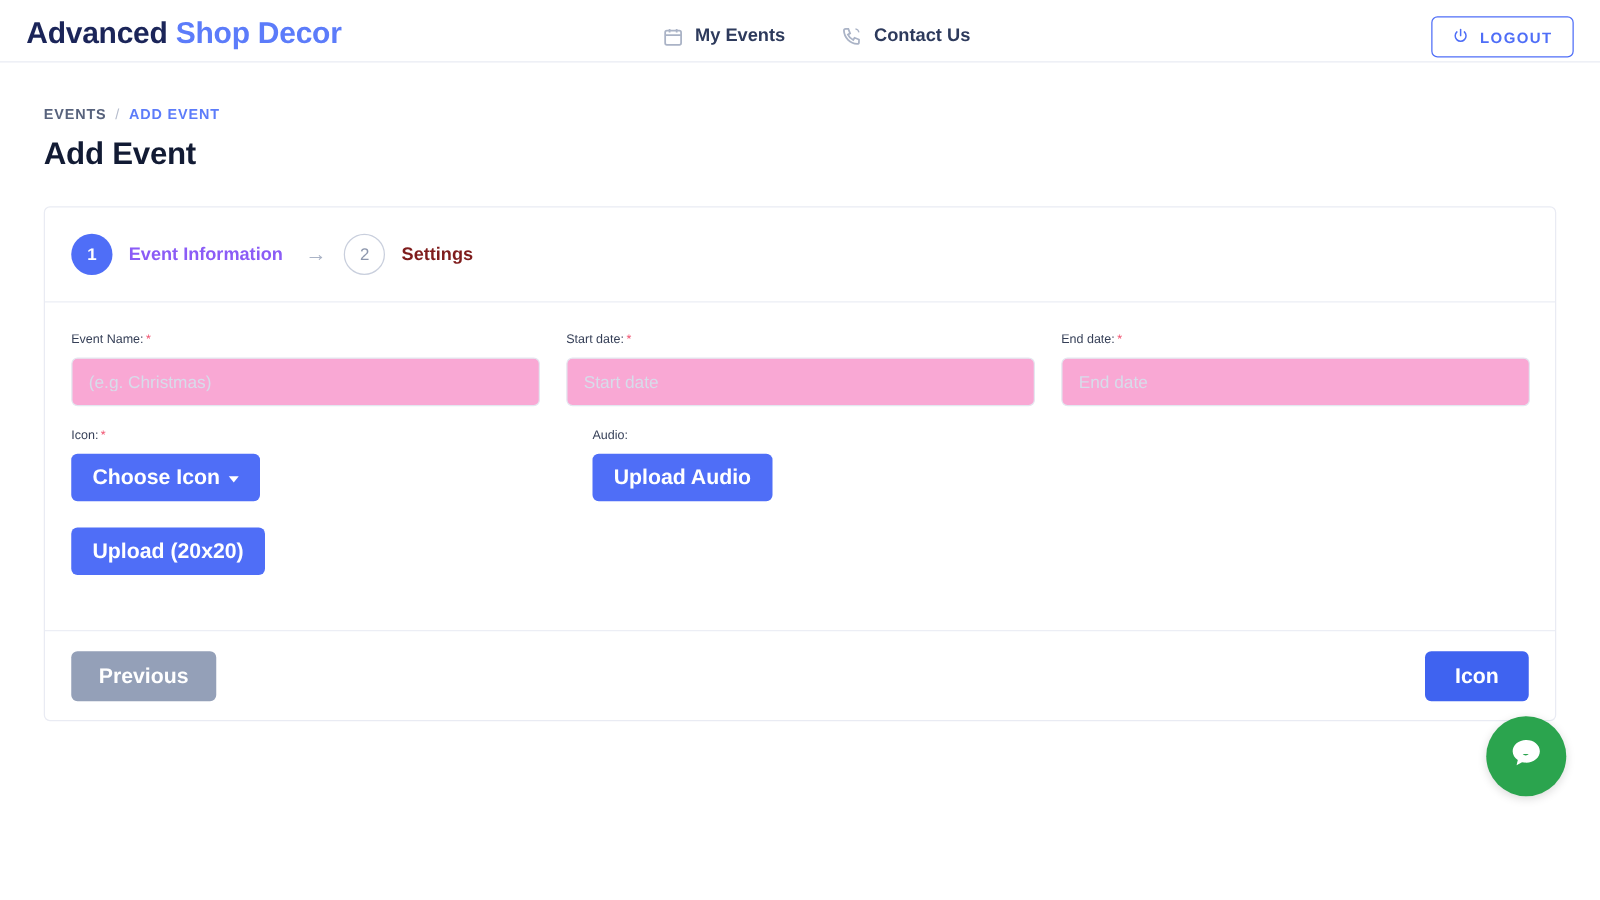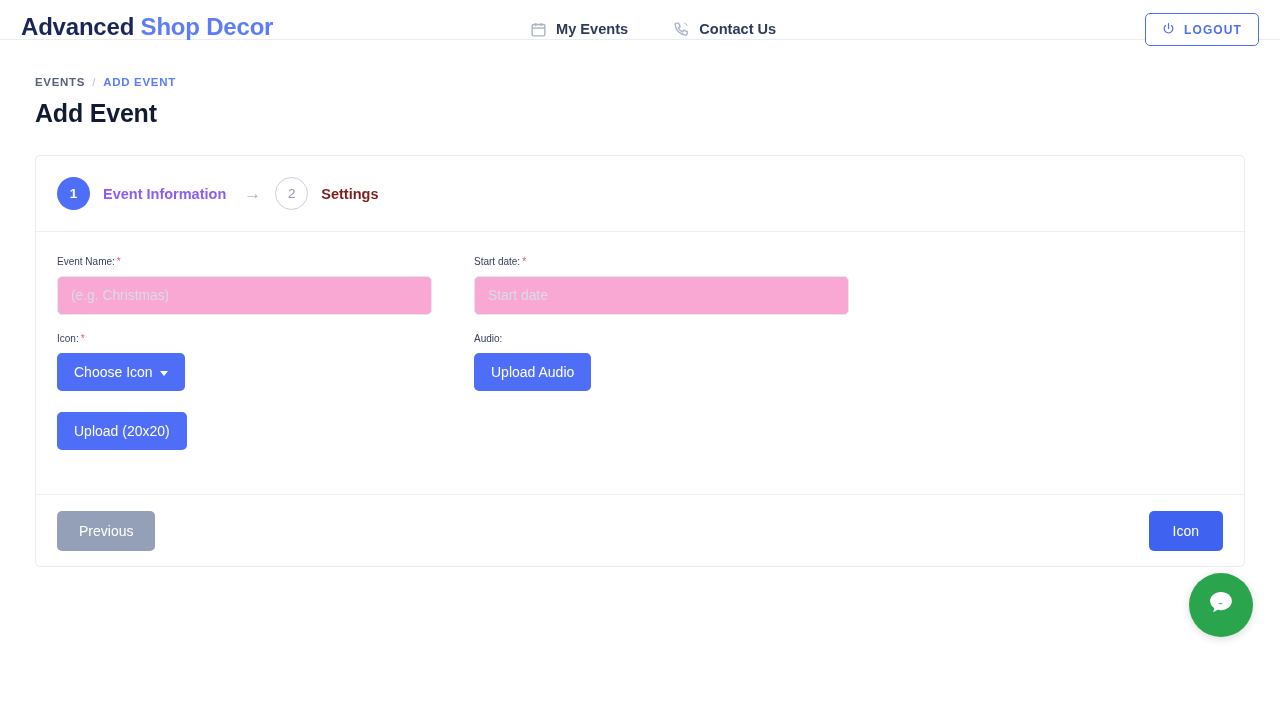--- a/index.html
+++ b/index.html
@@ -10,21 +10,21 @@
     width: 1280px;
     height: 720px;
     background: #ffffff;
     font-family: "Liberation Sans", sans-serif;
     overflow: hidden;
   }
 
   
   .site-header {
     position: relative;
-    height: 40px;
+    height: 50px;
     background: #ffffff;
     border-bottom: 1px solid #e9ecf3;
     display: flex;
     align-items: center;
   }
   .brand {
     position: absolute;
     left: 21px;
     top: 13px;
     font-size: 24px;
@@ -178,28 +178,29 @@
   }
   .text-input::placeholder { color: #d7dcea; }
 
   .row-2 { margin-top: 18px; }
 
   .btn {
     border: none;
     border-radius: 5px;
     cursor: pointer;
     font-family: "Liberation Sans", sans-serif;
-    font-size: 14px;
+    font-size: 17px;
     color: #ffffff;
     height: 38px;
     padding: 0 17px;
     display: inline-flex;
     align-items: center;
     justify-content: center;
     gap: 7px;
+    font-weight: bold;
   }
   .btn-primary { background: #4f6ef7; }
   .caret {
     width: 0; height: 0;
     border-left: 4px solid transparent;
     border-right: 4px solid transparent;
     border-top: 5px solid #ffffff;
     display: inline-block;
     margin-top: 2px;
   }
@@ -327,20 +328,26 @@
           <input class="text-input" type="text" placeholder="(e.g. Christmas)" style="">
         </div>
 
         <div class="field">
           <label class="field-label">
             <span>Start date:</span><span class="req">*</span>
           </label>
           <input class="text-input" type="text" placeholder="Start date" style="">
         </div>
 
+        <div class="field">
+          <label class="field-label">
+            <span>End date:</span><span class="req">*</span>
+          </label>
+          <input class="text-input" type="text" placeholder="End date" style="">
+        </div>
 
       </div>
 
       <div class="form-row row-2">
 
         <div class="field">
           <label class="field-label">
             <span>Icon:</span><span class="req">*</span>
           </label>
           <button class="btn btn-primary">

